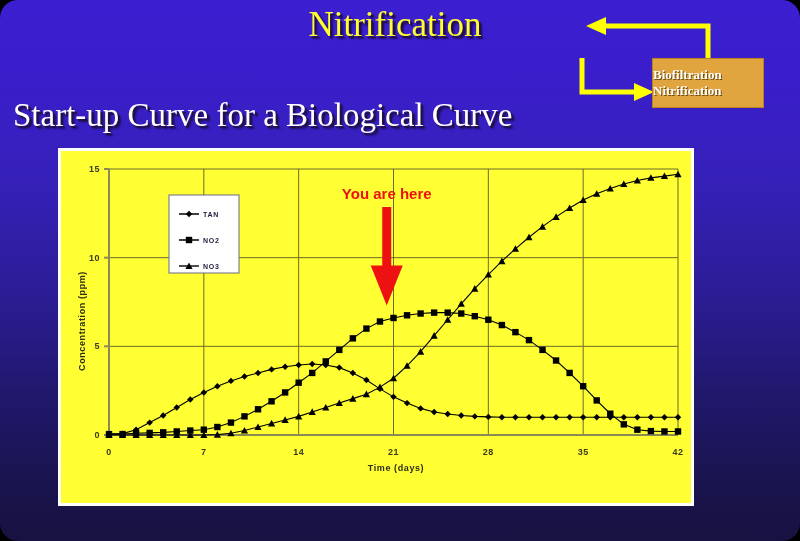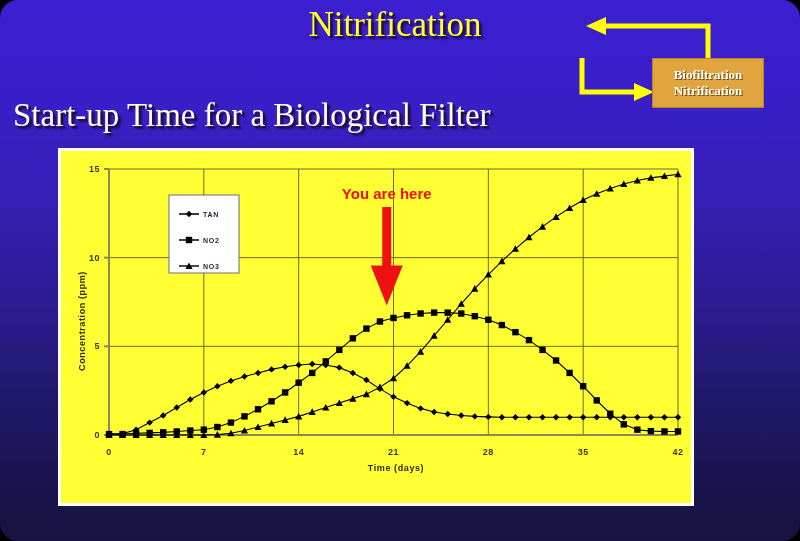--- a/index.html
+++ b/index.html
@@ -62,21 +62,20 @@
     position: absolute;
     left: 86px;
     top: 48px;
     width: 112px;
     height: 50px;
     background: #e0a53f;
     border: 1px solid #b8831f;
     box-sizing: border-box;
     display: flex;
     flex-direction: column;
-    align-items: center;
     justify-content: center;
     font-family: "Liberation Serif", serif;
     font-weight: bold;
     font-size: 13px;
     line-height: 16px;
     color: #ffffff;
     text-shadow: 1px 1px 0 #6d4a08;
   }
   .flow-svg { position: absolute; left: 0; top: 0; }
 
@@ -121,21 +120,21 @@
     fill: #ee1111;
   }
 </style>
 </head>
 <body>
 
 <div id="slide">
 
   <div id="main-title">Nitrification</div>
 
-  <div id="sub-title">Start-up Time for a Biological Filter</div>
+  <div id="sub-title">Start-up Curve for a Biological Curve</div>
 
   <div id="flow-diagram">
     <svg class="flow-svg" width="226" height="108" viewBox="0 0 226 108">
 
       <g>
         <path d="M142,48 L142,16 L38,16" stroke="#ffff00" stroke-width="5" fill="none"></path>
         <polygon points="20,16 40,7 40,25" fill="#ffff00"></polygon>
       </g>
 
       <g>

